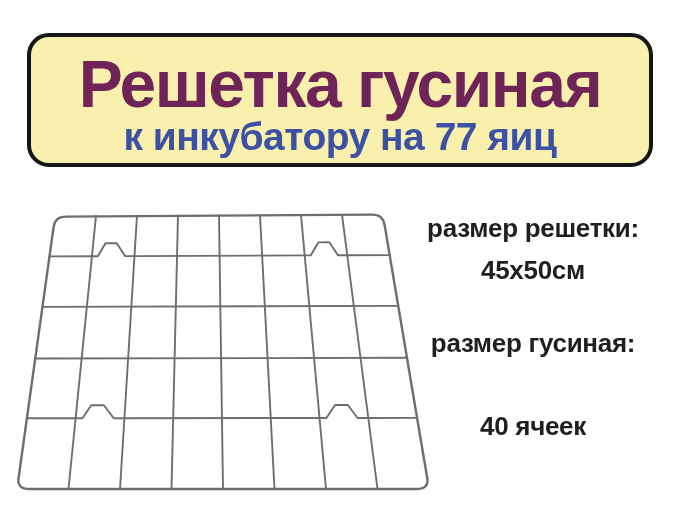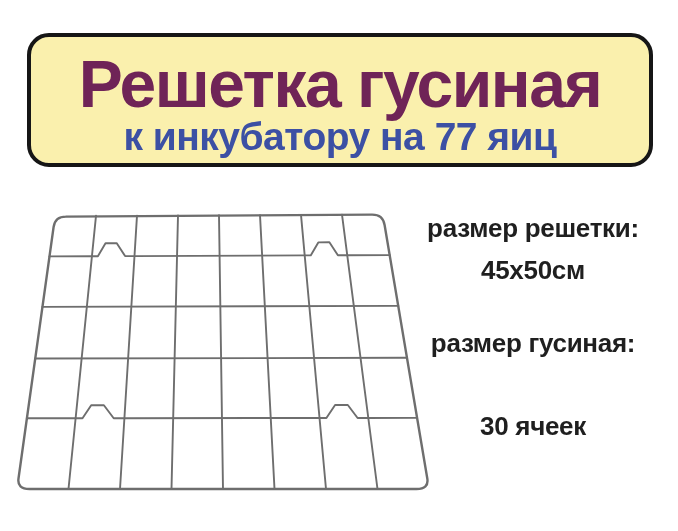--- a/index.html
+++ b/index.html
@@ -92,14 +92,14 @@
   </svg>
 
 <div class="specs">
   <div class="spec-block">
     <div class="spec-label">размер решетки:</div>
     <div class="spec-value">45x50см</div>
   </div>
   <div class="spec-block">
     <div class="spec-label">размер гусиная:</div>
   </div>
-  <div class="cell-count">30 ячеек</div>
+  <div class="cell-count">40 ячеек</div>
 </div>
 
 </body></html>

